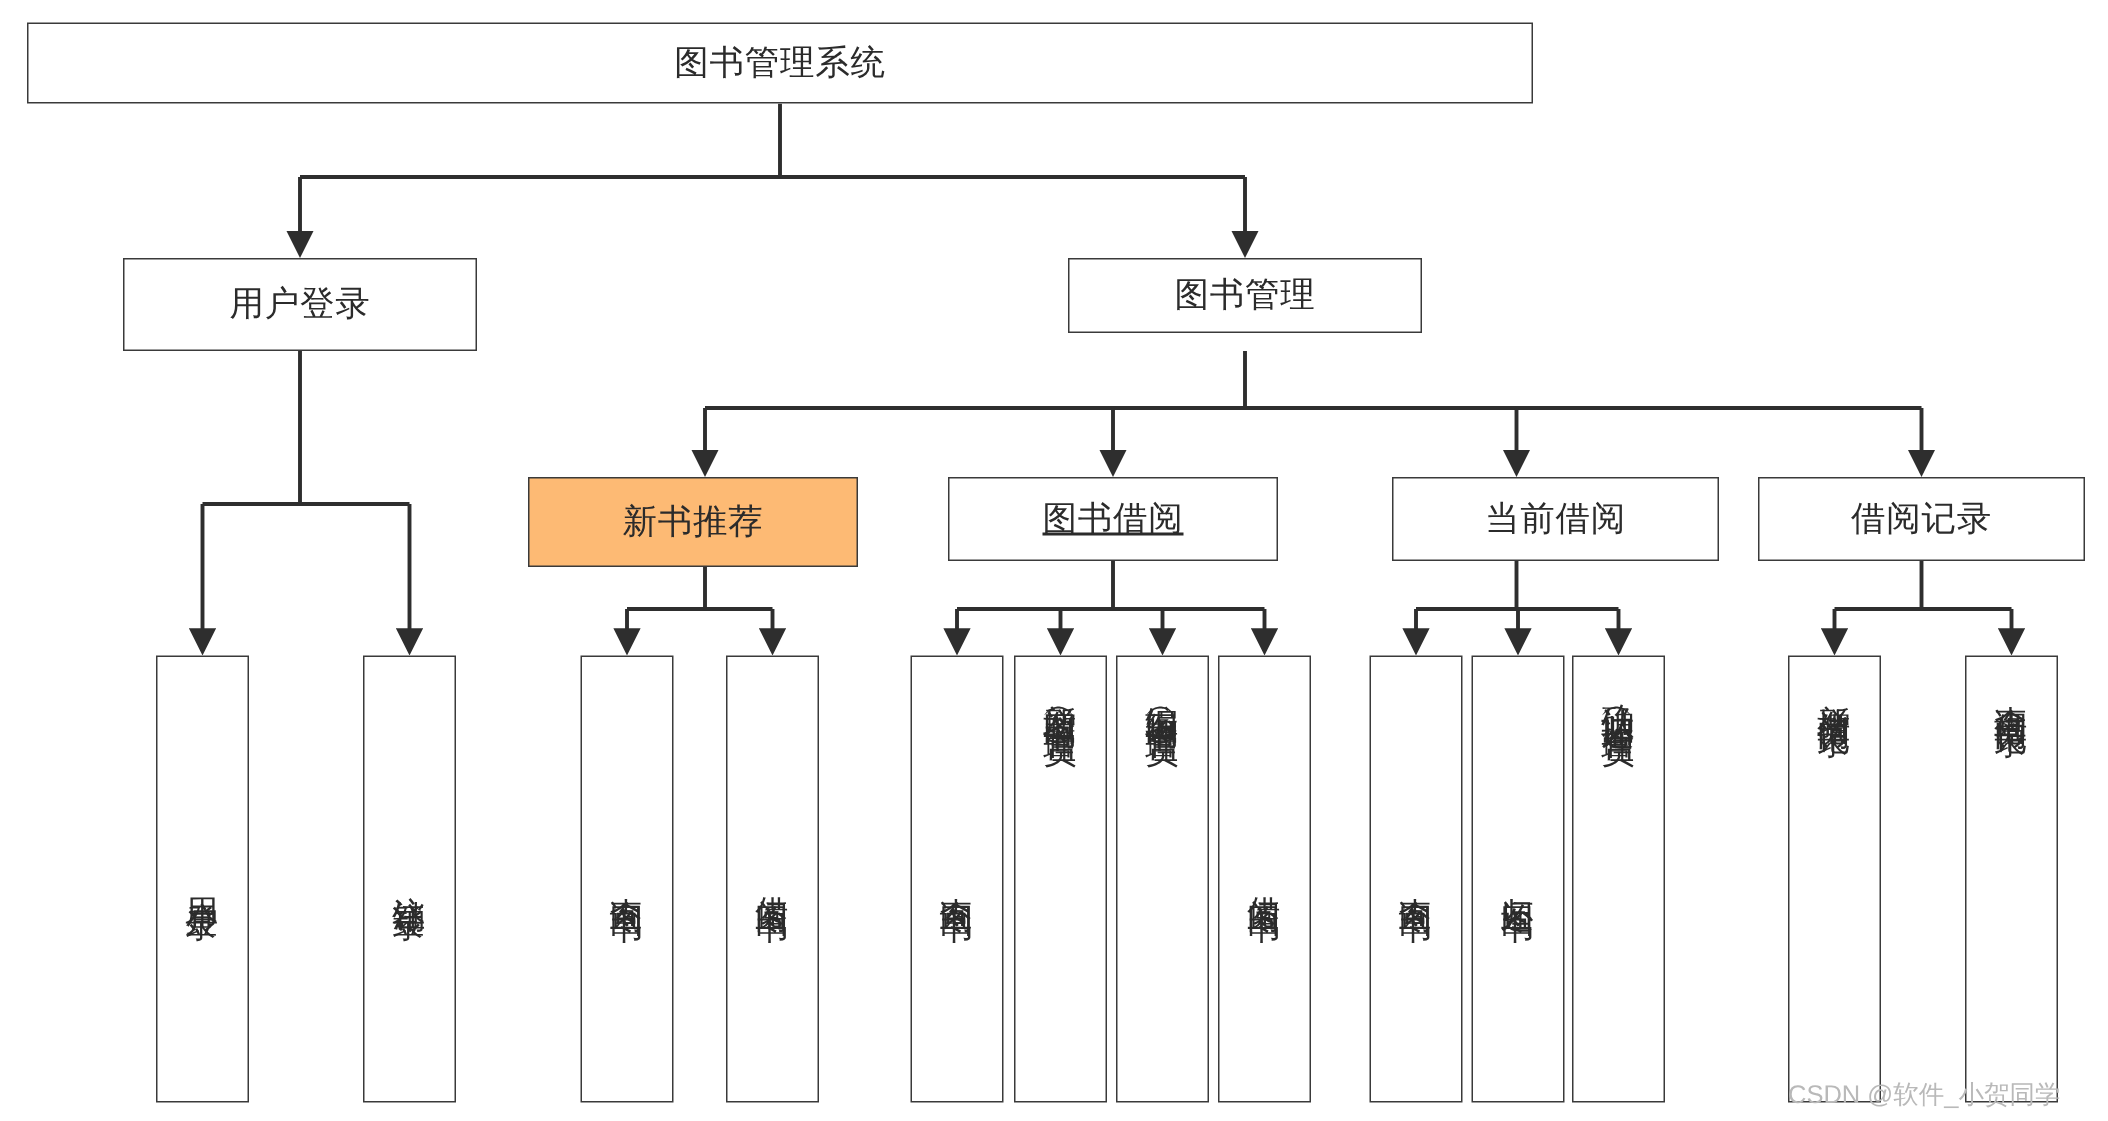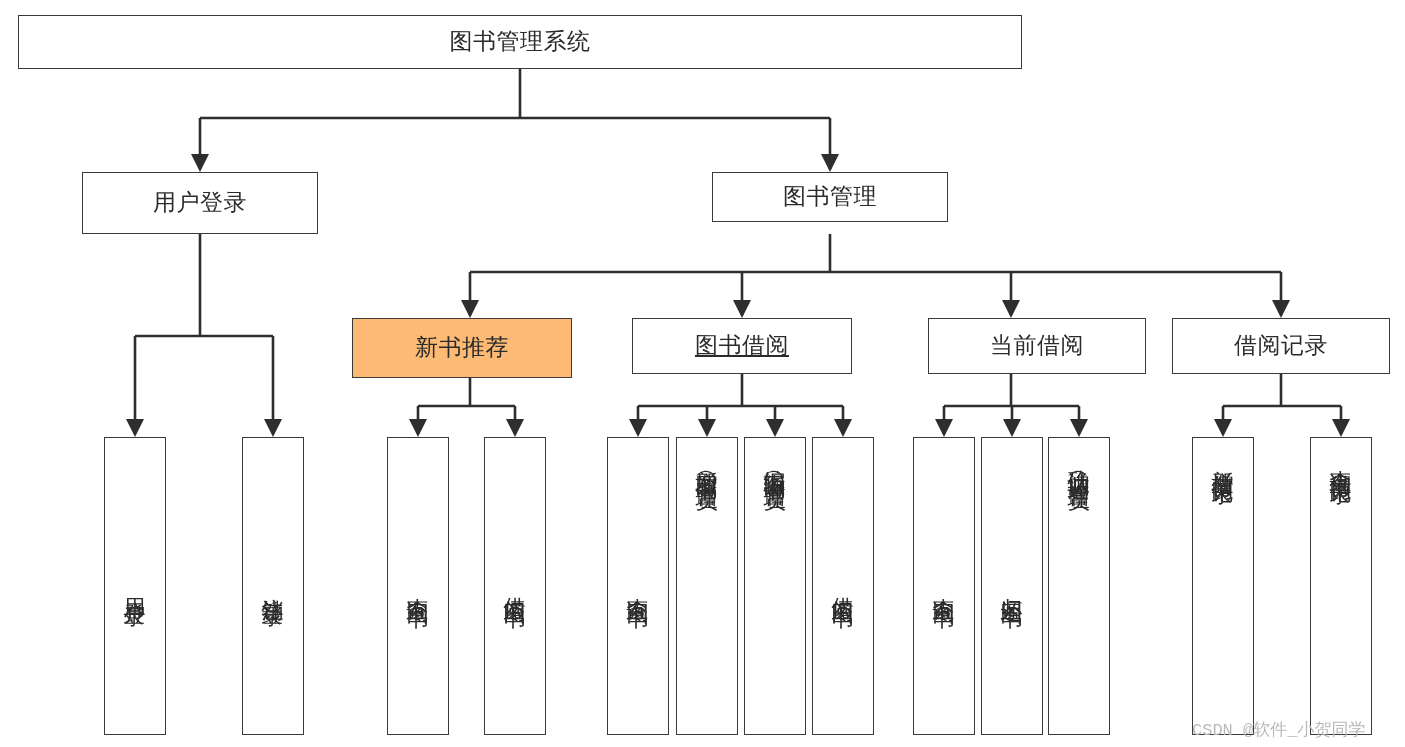--- a/index.html
+++ b/index.html
@@ -62,21 +62,20 @@
   .node.vert.mid {
     align-items: center;
     padding-top: 0;
   }
   .watermark {
     position: absolute;
     color: #b9b9b9;
     font-size: 17px;
     white-space: nowrap;
     user-select: none;
-    font-family: Liberation Mono, monospace;
   }
 </style>
 </head>
 <body>
 
 <div id="canvas">
 
   <svg class="connectors" viewBox="0 0 1405 747" preserveAspectRatio="none" aria-hidden="true">
     <defs>
       <marker id="arrow" viewBox="0 0 12 12" refX="10" refY="6" markerWidth="7" markerHeight="7" orient="auto-start-reverse">

